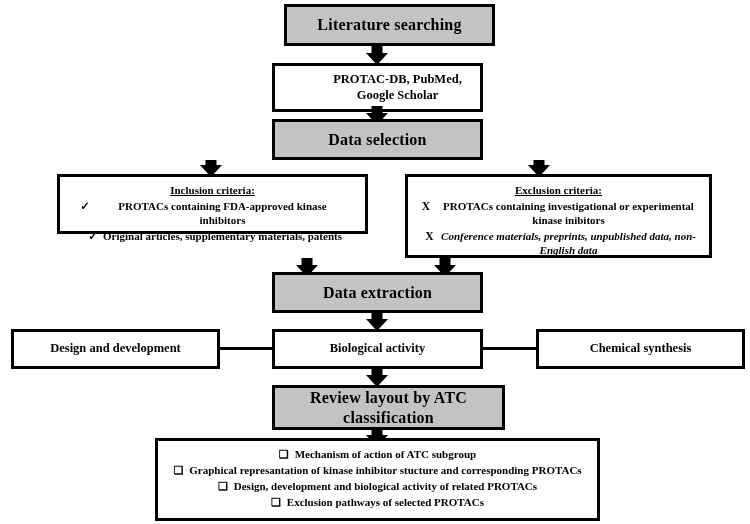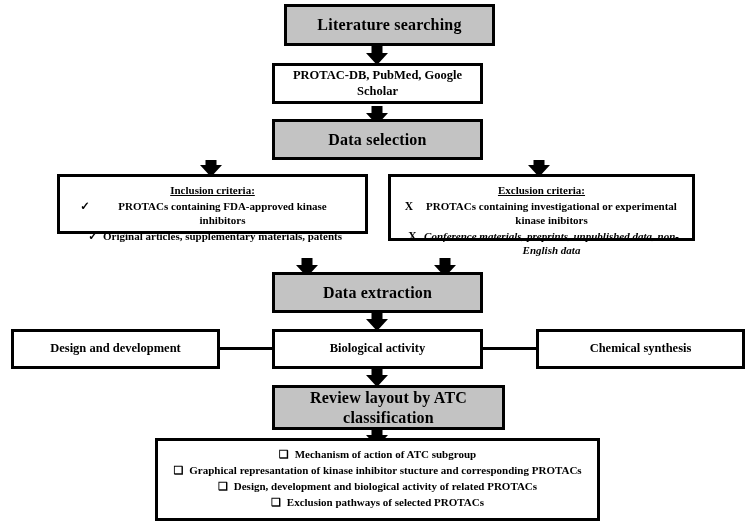--- a/index.html
+++ b/index.html
@@ -147,21 +147,21 @@
 
   <div class="node shaded title" style="left:284px; top:4px; width:211px; height:42px;">
     <div class="node-inner">Literature searching</div>
   </div>
 
   <div class="arrow-down" style="left:366px; top:46px; width:22px; height:19px;">
     <div class="shaft" style="height:8px;"></div>
     <div class="head"></div>
   </div>
 
-  <div class="node plain" style="left:272px; top:63px; width:211px; height:41px;">
+  <div class="node plain" style="left:272px; top:63px; width:211px; height:49px;padding-left:40px;">
     <div class="node-inner">PROTAC-DB, PubMed, Google Scholar</div>
   </div>
 
   <div class="arrow-down" style="left:366px; top:106px; width:22px; height:19px;">
     <div class="shaft" style="height:8px;"></div>
     <div class="head"></div>
   </div>
 
   <div class="node shaded title" style="left:272px; top:119px; width:211px; height:41px;">
     <div class="node-inner">Data selection</div>
@@ -183,21 +183,21 @@
         <span class="criteria-mark">✓</span>
         <span class="criteria-text">PROTACs containing FDA-approved kinase inhibitors</span>
       </div>
       <div class="criteria-row">
         <span class="criteria-mark">✓</span>
         <span class="criteria-text" style="max-width:275px;">Original articles, supplementary materials, patents</span>
       </div>
     </div>
   </div>
 
-  <div class="node" style="left:388px; top:174px; width:307px; height:67px; display:block;">
+  <div class="node" style="left:405px; top:174px; width:307px; height:84px; display:block;">
     <div class="criteria">
       <div class="criteria-head">Exclusion criteria:</div>
       <div class="criteria-row">
         <span class="criteria-mark">X</span>
         <span class="criteria-text" style="max-width:268px;">PROTACs containing investigational or experimental kinase inibitors</span>
       </div>
       <div class="criteria-row">
         <span class="criteria-mark">X</span>
         <span class="criteria-text" style="max-width:258px;font-style:italic;">Conference materials, preprints, unpublished data, non-English data</span>
       </div>

